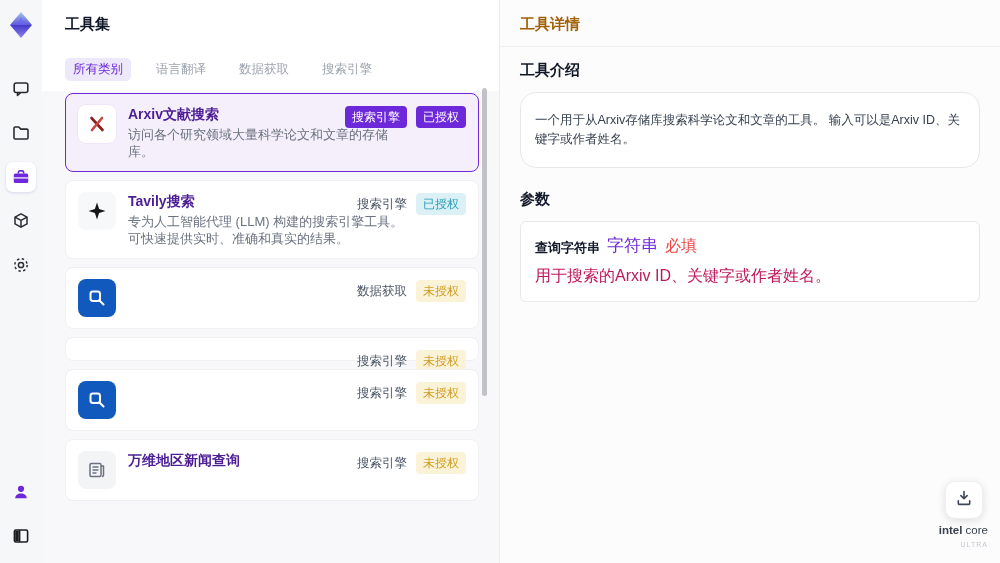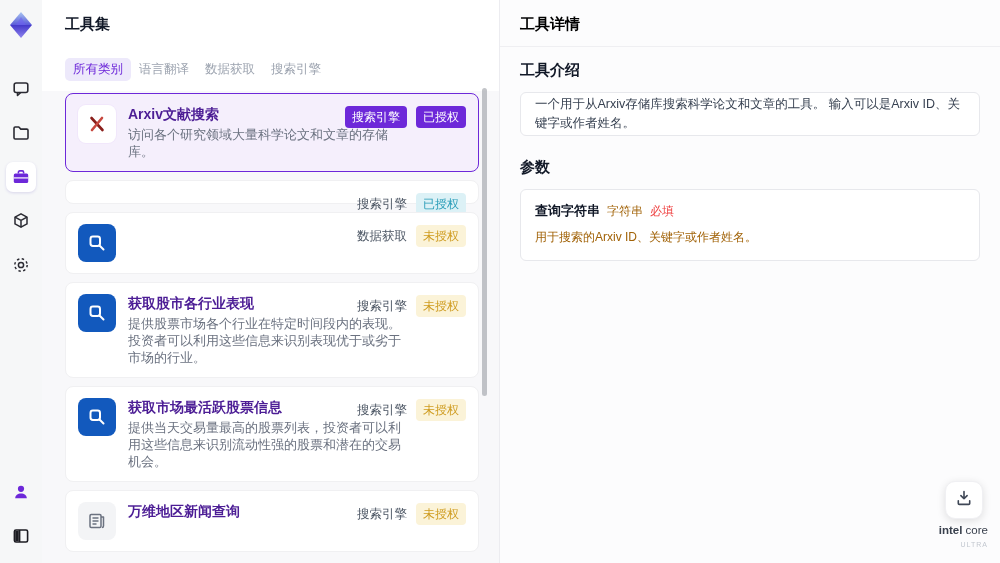--- a/index.html
+++ b/index.html
@@ -15,21 +15,21 @@
               margin-bottom:14px; border-radius:7px; cursor:pointer; }
   .nav-item.active { background:#ffffff; box-shadow:0 1px 3px rgba(80,60,180,.18); }
   .nav-item svg { display:block; }
   .side-spacer { flex:1; }
 
   
   .list-panel { width:458px; flex-shrink:0; display:flex; flex-direction:column;
                 border-right:1px solid #ececf0; position:relative; background:#fff; }
   .list-header { padding:15px 22px 0 23px; }
   .page-title { font-size:15px; font-weight:bold; color:#111827; margin-bottom:24px; }
-  .tabs { display:flex; align-items:center; padding-bottom:10px;margin-top:24px; }
+  .tabs { display:flex; align-items:center; gap:17px; padding-bottom:10px;margin-top:24px; }
   .tab { font-size:12.5px; color:#9ca3af; padding:3px 8px; border-radius:5px; cursor:pointer; white-space:nowrap; }
   .tab.active { background:#ede9fb; color:#6d28d9; }
   .scroll-area { flex:1; overflow:hidden; background:#f8f8fa; padding:2px 20px 0 23px; }
   .card { position:relative; background:#fff; border-radius:8px; margin-bottom:8px;
           padding:11px 12px 11px 12px; border:1px solid #f0f0f2; cursor:pointer; }
   .card.selected { background:#f5effc; border:1.5px solid #6d28d9; }
   .card-row { display:flex; }
   .tool-icon { width:38px; height:38px; border-radius:8px; flex-shrink:0; margin-right:12px;
                display:flex; align-items:center; justify-content:center; }
   .tool-icon.arxiv { background:#ffffff; box-shadow:0 0 0 1px #f1e7fb; }
@@ -46,33 +46,33 @@
   .b-cyan   { background:#dcf1f6; color:#2a9db8; }
   .b-yellow { background:#fbf3d8; color:#cf9c20; }
   .card.selected .cat-badge { background:#6d28d9; color:#fff; font-size:12px;
                               border-radius:4px; padding:2.5px 7px; }
   .scroll-thumb { position:absolute; right:12px; top:88px; width:5px; height:308px;
                   background:#aeb0b6; border-radius:3px; opacity:.75; cursor:pointer; }
 
   
   .detail-panel { flex:1; background:#fcfcfd; position:relative; }
   .detail-header { padding:15px 20px 12px; border-bottom:1px solid #efeff2; }
-  .detail-title { font-size:15px; font-weight:bold; color:#000000; }
+  .detail-title { font-size:15px; font-weight:bold; color:#a16207; }
   .detail-body { padding:14px 20px 0; }
   .section-title { font-size:15px; font-weight:bold; color:#111827; margin-bottom:12px; }
-  .info-box { background:#fff; border:1px solid #e7e8ec; border-radius:6px;
-              padding:2px 14px; font-size:12.5px; color:#374151; line-height:19px;
+  .info-box { background:#fff; border:1px solid #e7e8ec; border-radius:16px;
+              padding:18px 14px; font-size:12.5px; color:#374151; line-height:19px;
               margin-bottom:22px; }
   .param-box { background:#fff; border:1px solid #e7e8ec; border-radius:6px;
                padding:12px 14px 14px; }
   .param-head { display:flex; align-items:flex-end; gap:7px; margin-bottom:9px; }
   .param-name { font-size:13px; font-weight:bold; color:#111827; }
-  .param-type { font-size:12px; color:#a16207; }
-  .param-required { font-size:12px; color:#ef4444; }
-  .param-desc { font-size:12px; color:#a16207; }
+  .param-type { font-size:17px; color:#6d28d9; }
+  .param-required { font-size:16px; color:#ef4444; }
+  .param-desc { font-size:16px; color:#be185d; }
 
   
   .fab { position:absolute; right:17px; bottom:44px; width:38px; height:38px; background:#fff;
          border:1px solid #f0f0f3; border-radius:10px; display:flex; align-items:center;
          justify-content:center; box-shadow:0 2px 8px rgba(0,0,0,.12); cursor:pointer; }
   .intel-badge { position:absolute; right:12px; bottom:12px; text-align:right; line-height:13px; }
   .intel-main { font-size:11.5px; color:#39404d; }
   .intel-main .b { font-weight:bold; }
   .intel-sub { font-size:7px; color:#c2c7cf; letter-spacing:1px; display:block; margin-top:1px; }
 </style>
@@ -185,20 +185,31 @@
         <div class="tool-name">Arxiv文献搜索</div>
         <div class="tool-desc">访问各个研究领域大量科学论文和文章的存储库。</div>
       </div>
     </div>
     <div class="tool-badges">
       <span class="cat-badge">搜索引擎</span>
       <span class="badge-pill b-purple">已授权</span>
     </div>
         </article>
         <article class="card">
+    <div class="card-row">
+      <div class="tool-icon tavily">
+              <svg width="20" height="20" viewBox="0 0 20 20">
+            <path d="M10 1.5 L12.1 7.9 L18.5 10 L12.1 12.1 L10 18.5 L7.9 12.1 L1.5 10 L7.9 7.9 Z" fill="#161616"></path>
+              </svg>
+            </div>
+      <div class="tool-text">
+        <div class="tool-name">Tavily搜索</div>
+        <div class="tool-desc">专为人工智能代理 (LLM) 构建的搜索引擎工具。可快速提供实时、准确和真实的结果。</div>
+      </div>
+    </div>
     <div class="tool-badges">
       <span class="cat-badge">搜索引擎</span>
       <span class="badge-pill b-cyan">已授权</span>
     </div>
         </article>
         <article class="card">
     <div class="card-row">
       <div class="tool-icon search">
               <svg width="22" height="22" viewBox="0 0 22 22" fill="none" stroke="#ffffff" stroke-width="2" stroke-linecap="round">
             <rect x="4.5" y="4.5" width="9.5" height="9.5" rx="2.4"></rect>
@@ -207,49 +218,33 @@
             </div>
       <div class="tool-text">
       </div>
     </div>
     <div class="tool-badges">
       <span class="cat-badge">数据获取</span>
       <span class="badge-pill b-yellow">未授权</span>
     </div>
         </article>
         <article class="card">
+    <div class="tool-badges">
+      <span class="cat-badge">搜索引擎</span>
+      <span class="badge-pill b-yellow">未授权</span>
+    </div>
+        </article>
+        <article class="card">
     <div class="card-row">
       <div class="tool-icon search">
               <svg width="22" height="22" viewBox="0 0 22 22" fill="none" stroke="#ffffff" stroke-width="2" stroke-linecap="round">
             <rect x="4.5" y="4.5" width="9.5" height="9.5" rx="2.4"></rect>
             <path d="M13.5 13.5 L17.5 17.5"></path>
               </svg>
             </div>
-      <div class="tool-text">
-        <div class="tool-name">获取股市各行业表现</div>
-        <div class="tool-desc">提供股票市场各个行业在特定时间段内的表现。投资者可以利用这些信息来识别表现优于或劣于市场的行业。</div>
-      </div>
-    </div>
-    <div class="tool-badges">
-      <span class="cat-badge">搜索引擎</span>
-      <span class="badge-pill b-yellow">未授权</span>
-    </div>
-        </article>
-        <article class="card">
-    <div class="card-row">
-      <div class="tool-icon search">
-              <svg width="22" height="22" viewBox="0 0 22 22" fill="none" stroke="#ffffff" stroke-width="2" stroke-linecap="round">
-            <rect x="4.5" y="4.5" width="9.5" height="9.5" rx="2.4"></rect>
-            <path d="M13.5 13.5 L17.5 17.5"></path>
-              </svg>
-            </div>
-      <div class="tool-text">
-        <div class="tool-name">获取市场最活跃股票信息</div>
-        <div class="tool-desc">提供当天交易量最高的股票列表，投资者可以利用这些信息来识别流动性强的股票和潜在的交易机会。</div>
-      </div>
     </div>
     <div class="tool-badges">
       <span class="cat-badge">搜索引擎</span>
       <span class="badge-pill b-yellow">未授权</span>
     </div>
         </article>
         <article class="card">
     <div class="card-row">
       <div class="tool-icon news">
               <svg width="22" height="22" viewBox="0 0 22 22" fill="none" stroke="#6b7280" stroke-width="1.5" stroke-linejoin="round">

